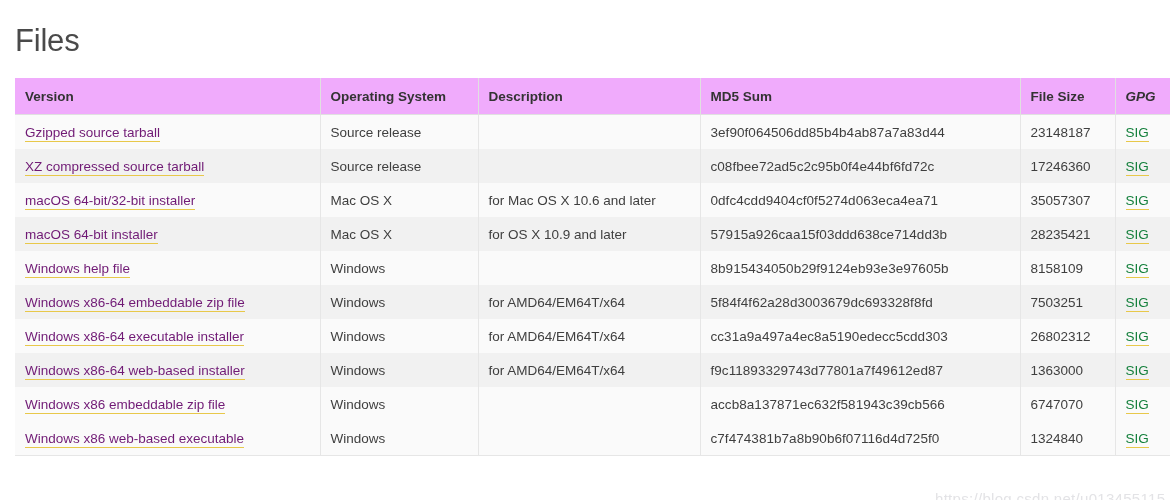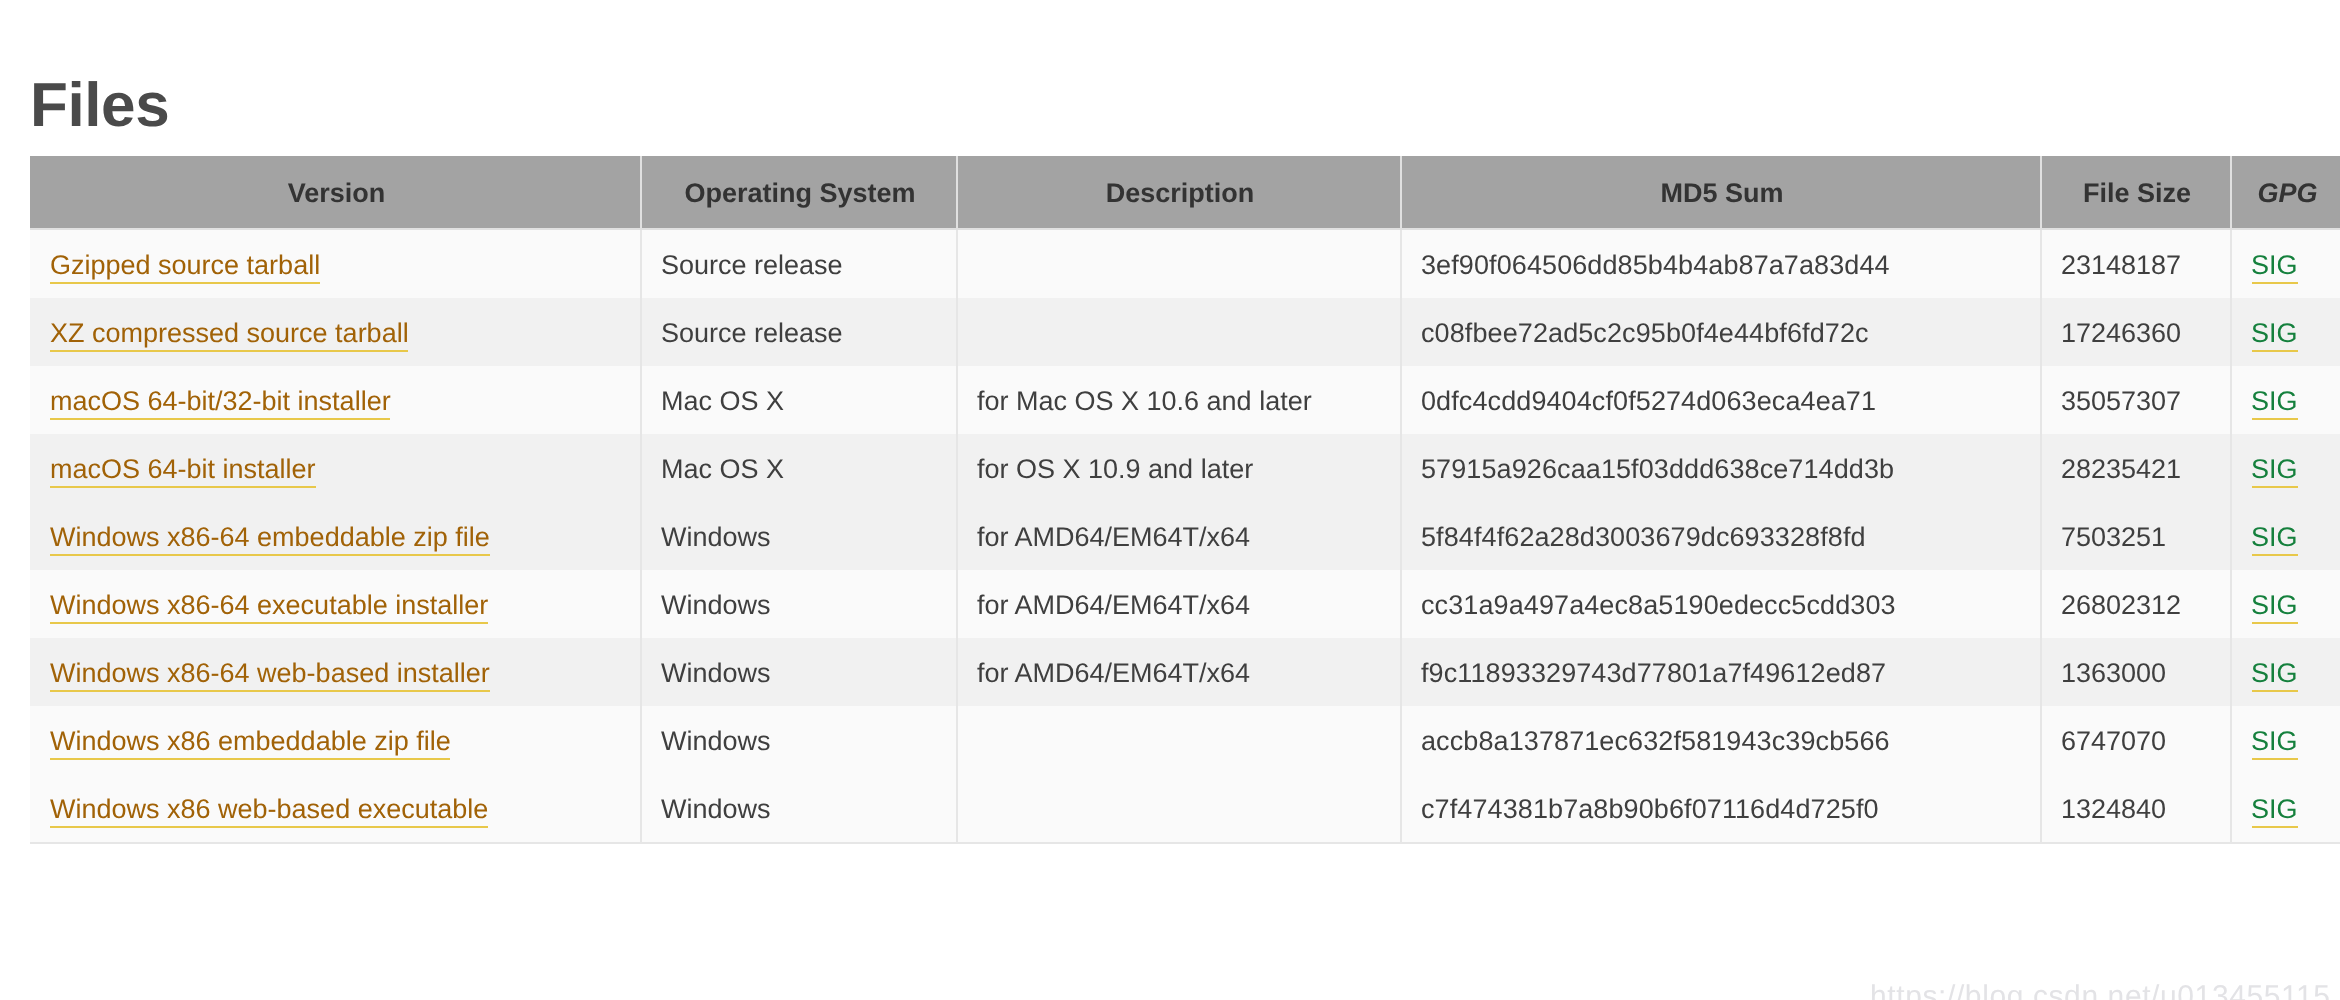--- a/index.html
+++ b/index.html
@@ -18,23 +18,23 @@
   .page {
     position: relative;
     width: 1170px;
     height: 500px;
     box-sizing: border-box;
   }
 
   .page-title {
     position: absolute;
     left: 15px;
-    top: 12px;
+    top: 0;
     font-size: 31px;
-    font-weight: bold;
+    font-weight: normal;
     color: #4a4a4a;
     letter-spacing: -0.2px;
     line-height: 40px;
   }
 
   .files-table-wrap {
     position: absolute;
     left: 15px;
     top: 78px;
     right: 0;
@@ -50,22 +50,22 @@
   }
 
   table.files-table col.c-version   { width: 305px; }
   table.files-table col.c-os        { width: 158px; }
   table.files-table col.c-desc      { width: 222px; }
   table.files-table col.c-md5       { width: 320px; }
   table.files-table col.c-size      { width: 95px;  }
   table.files-table col.c-gpg       { width: 55px;  }
 
   table.files-table thead th {
-    background: #a3a3a3;
-    text-align: center;
+    background: #f0abfc;
+    text-align: left;
     font-weight: bold;
     font-size: 13.5px;
     color: #333333;
     padding: 10px 8px 10px 10px;
     border-right: 1px solid #e0e0e0;
     border-bottom: 1px solid #e0e0e0;
     white-space: nowrap;
     vertical-align: middle;
     height: 16px;
   }
@@ -89,21 +89,21 @@
   }
 
   table.files-table tbody tr.odd  td { background: #fafafa; }
   table.files-table tbody tr.even td { background: #f1f1f1; }
 
   table.files-table tbody tr:last-child td {
     border-bottom: 1px solid #e6e6e6;
   }
 
   a.file-link, a.sig-link {
-    color: #a16207;
+    color: #701a75;
     text-decoration: none;
     border-bottom: 1px solid #e8c84a;
     padding-bottom: 1px;
     cursor: pointer;
   }
   a.sig-link { color: #15803d; }
 
   .md5 {
     font-size: 13px;
     letter-spacing: 0.05px;
@@ -175,20 +175,28 @@
             <td><a class="sig-link">SIG</a></td>
           </tr>
           <tr class="even">
             <td><a class="file-link">macOS 64-bit installer</a></td>
             <td>Mac OS X</td>
             <td>for OS X 10.9 and later</td>
             <td class="md5">57915a926caa15f03ddd638ce714dd3b</td>
             <td>28235421</td>
             <td><a class="sig-link">SIG</a></td>
           </tr>
+          <tr class="odd">
+            <td><a class="file-link">Windows help file</a></td>
+            <td>Windows</td>
+            <td></td>
+            <td class="md5">8b915434050b29f9124eb93e3e97605b</td>
+            <td>8158109</td>
+            <td><a class="sig-link">SIG</a></td>
+          </tr>
           <tr class="even">
             <td><a class="file-link">Windows x86-64 embeddable zip file</a></td>
             <td>Windows</td>
             <td>for AMD64/EM64T/x64</td>
             <td class="md5">5f84f4f62a28d3003679dc693328f8fd</td>
             <td>7503251</td>
             <td><a class="sig-link">SIG</a></td>
           </tr>
           <tr class="odd">
             <td><a class="file-link">Windows x86-64 executable installer</a></td>

